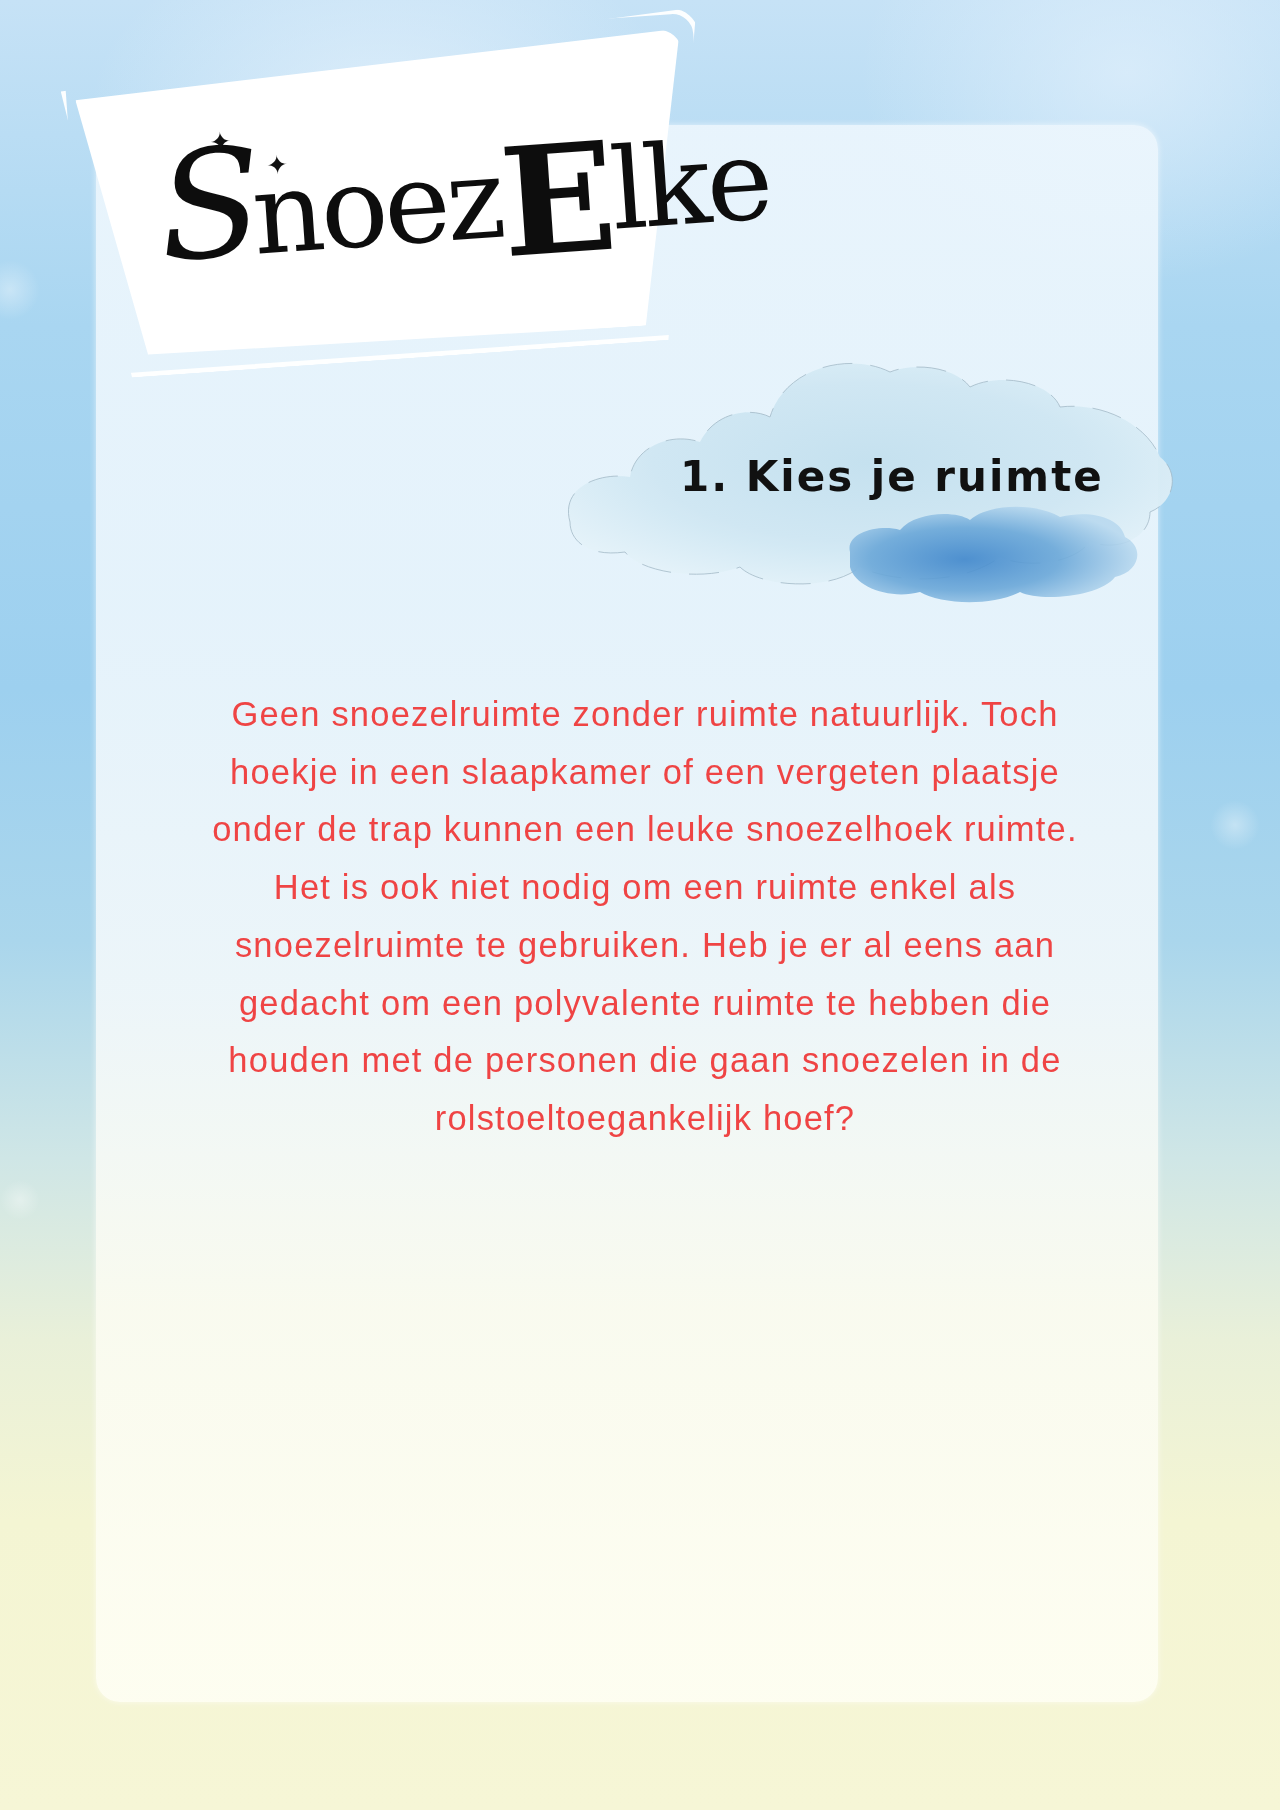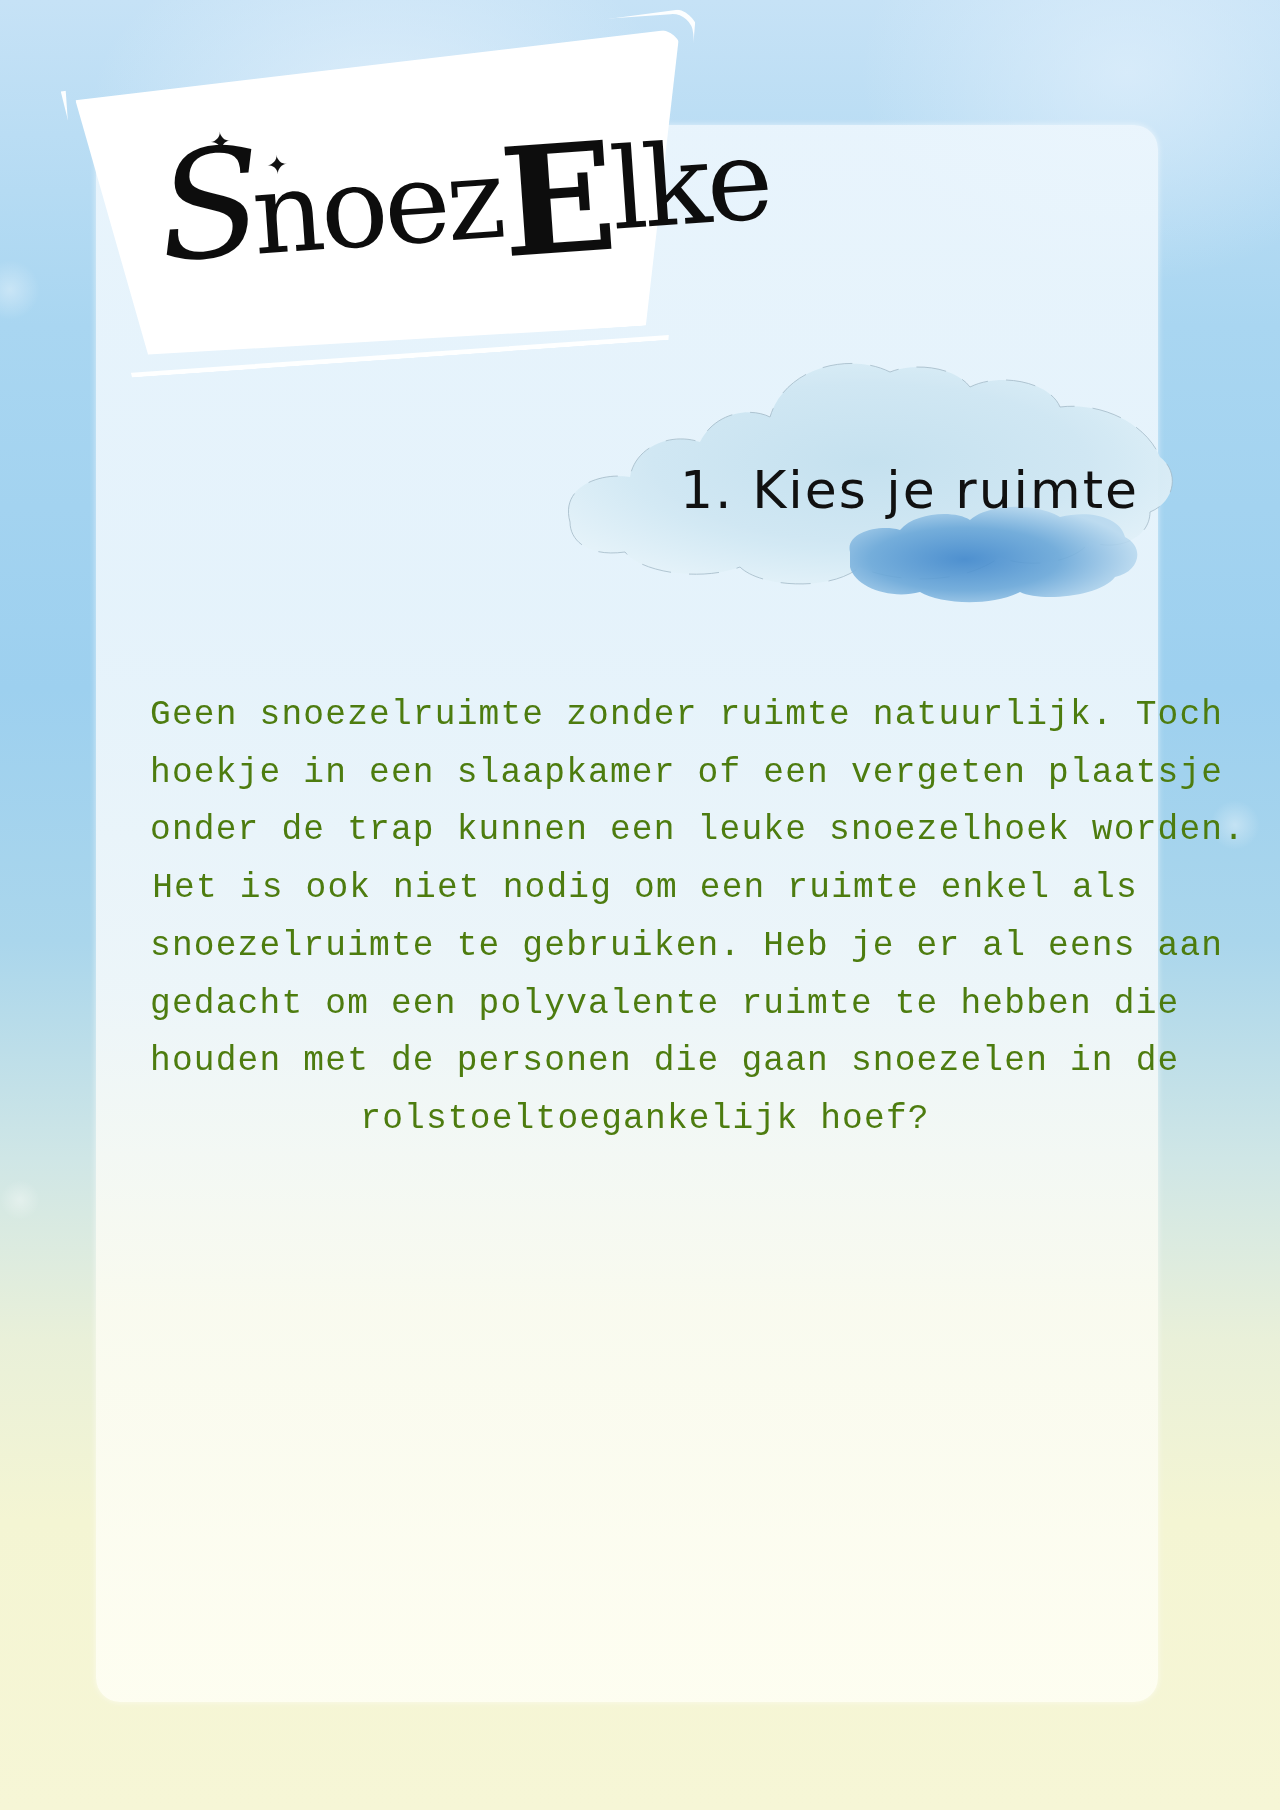--- a/index.html
+++ b/index.html
@@ -80,39 +80,40 @@
 
     
     .cloud-wrap {
       position: absolute;
       left: 560px; top: 352px;
       width: 625px; height: 275px;
     }
     .cloud-wrap svg { position: absolute; left: 0; top: 0; }
     .title {
       position: absolute;
-      left: 120px; top: 108px;
+      left: 120px; top: 100px;
       font-family: "DejaVu Sans", sans-serif;
-      font-size: 52px;
+      font-size: 42px;
       letter-spacing: 2px;
       color: #111;
       white-space: nowrap;
+      font-weight: bold;
     }
 
     
     .body-text {
       position: absolute;
       left: 150px; top: 686px;
       width: 990px;
       text-align: center;
-      font-family: Liberation Mono, monospace;
+      font-family: Liberation Sans, sans-serif;
       font-size: 34.5px;
       line-height: 57.7px;
       letter-spacing: 1.2px;
-      color: #4d7c0f;
+      color: #ef4444;
     }
     .body-text span { display: block; white-space: nowrap; }
   </style>
 </head>
 <body>
 
 <div class="bokeh" style="left:-20px;top:260px;width:60px;height:60px;"></div>
 <div class="bokeh" style="left:1210px;top:800px;width:50px;height:50px;"></div>
 <div class="bokeh" style="left:0px;top:1180px;width:40px;height:40px;"></div>
 
@@ -142,19 +143,19 @@
     </defs>
     <path d="M10,170 C0,135 40,120 70,125 C75,95 110,80 140,90 C155,60 190,55 210,65 C225,15 290,0 330,20 C355,10 395,15 410,35 C440,20 490,30 500,55 C540,50 585,70 600,105 C620,120 615,150 590,160 C590,185 560,200 530,190 C510,215 460,215 440,205 C400,235 330,230 300,215 C270,240 200,235 180,215 C140,230 80,220 65,200 C30,205 10,190 10,170 Z" fill="url(#cl)" stroke="#9fb6c4" stroke-width="0.8" stroke-dasharray="30 18" opacity="0.95"></path>
     <path d="M290,200 C285,180 320,172 340,178 C355,160 395,158 410,168 C430,150 480,152 500,165 C530,158 560,165 565,185 C585,195 580,220 555,225 C540,245 480,250 460,240 C430,255 380,252 360,240 C330,248 295,235 290,215 Z" fill="url(#cd)" opacity="0.9"></path>
   </svg>
   <div class="title">1. Kies je ruimte</div>
 </div>
 
 <div class="body-text">
   <span>Geen snoezelruimte zonder ruimte natuurlijk. Toch</span>
   <span>hoekje in een slaapkamer of een vergeten plaatsje</span>
-  <span>onder de trap kunnen een leuke snoezelhoek worden.</span>
+  <span>onder de trap kunnen een leuke snoezelhoek ruimte.</span>
   <span>Het is ook niet nodig om een ruimte enkel als</span>
   <span>snoezelruimte te gebruiken. Heb je er al eens aan</span>
   <span>gedacht om een polyvalente ruimte te hebben die</span>
   <span>houden met de personen die gaan snoezelen in de</span>
   <span>rolstoeltoegankelijk hoef?</span>
 </div>
 
 </body></html>

